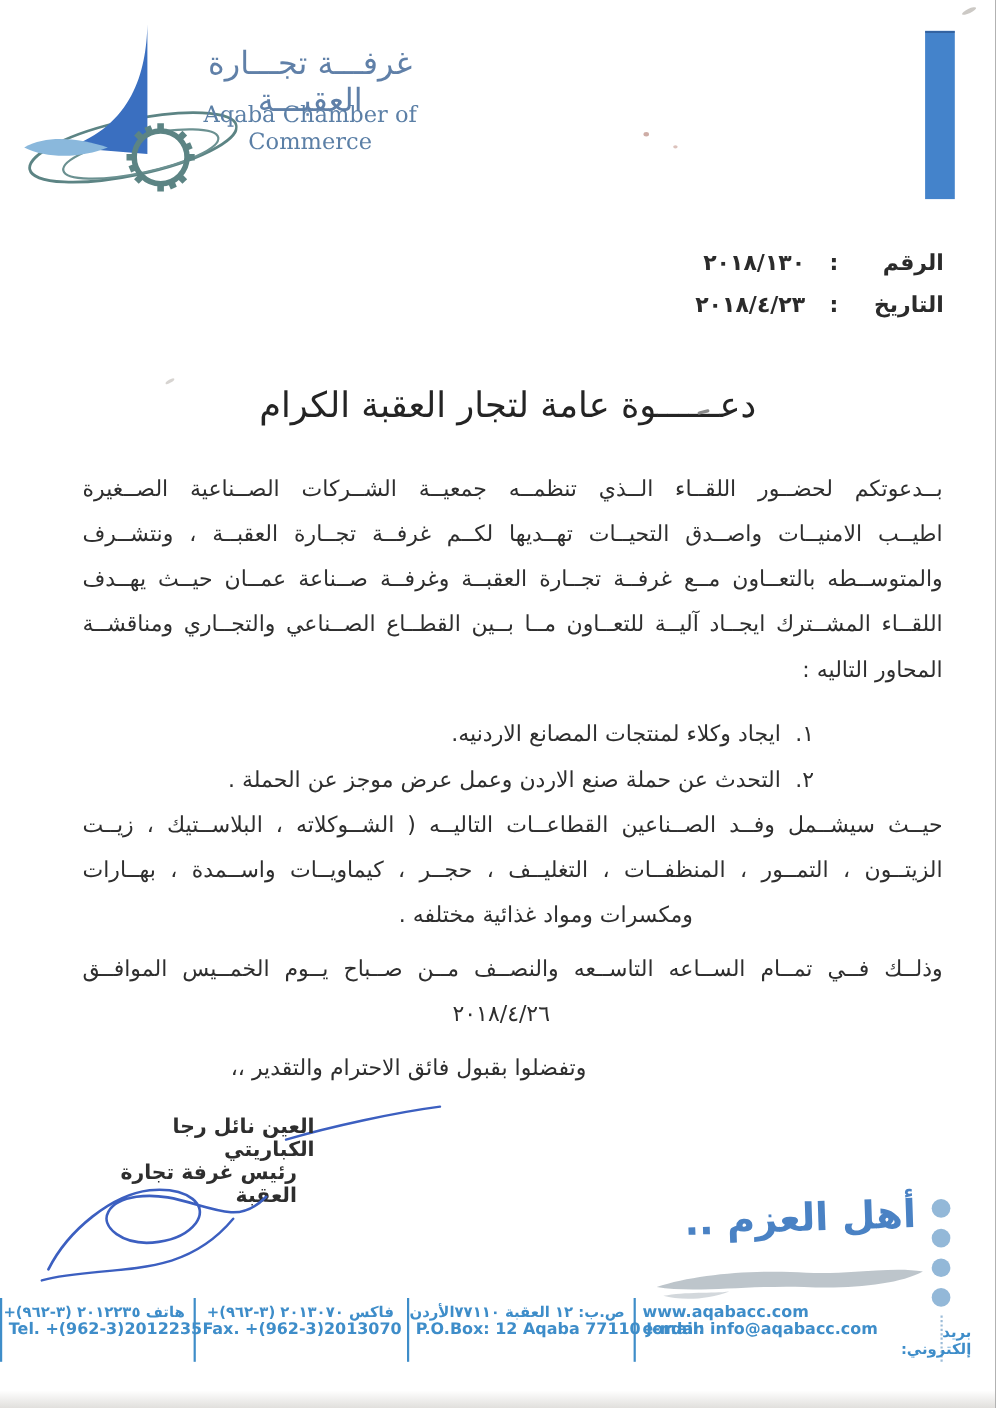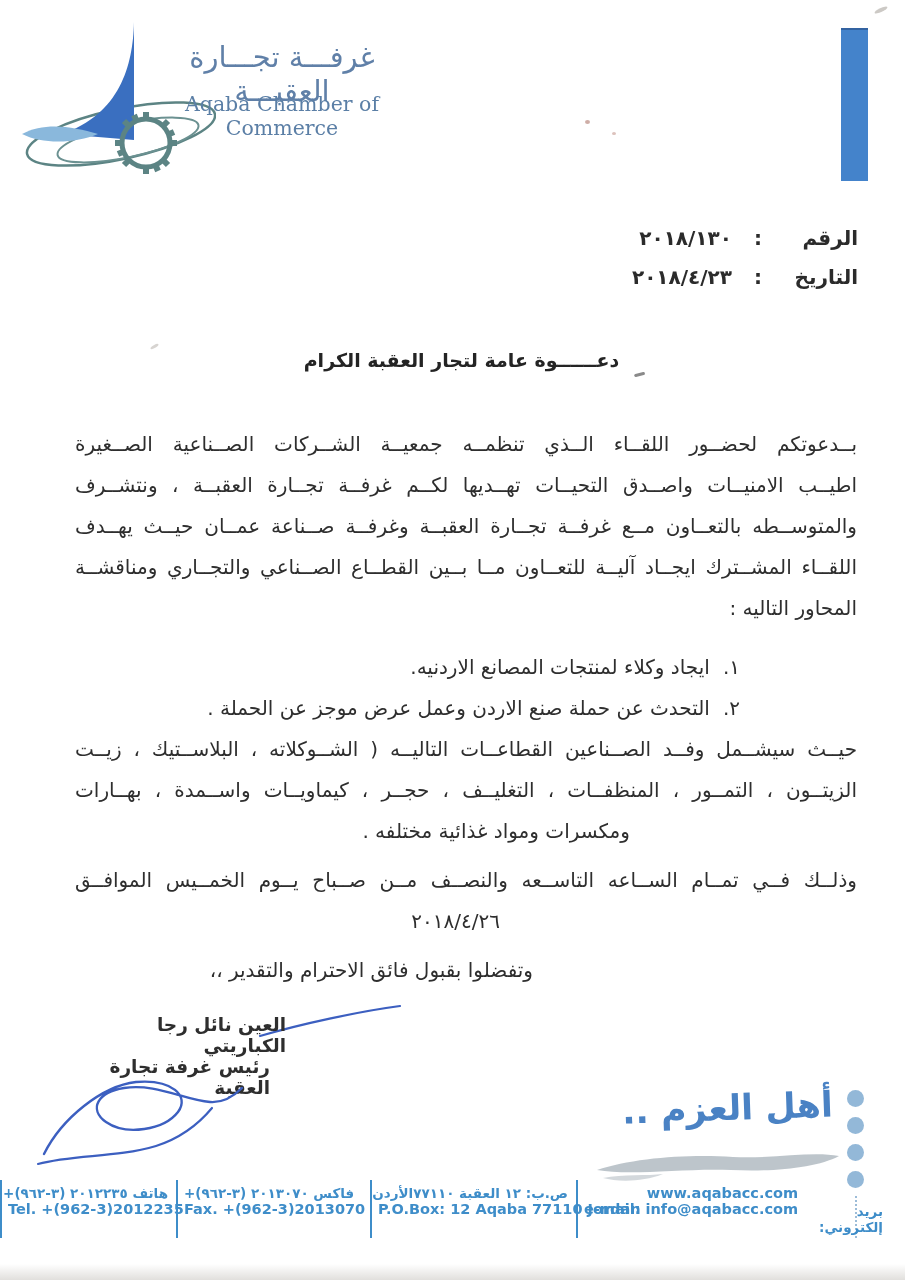--- a/index.html
+++ b/index.html
@@ -23,21 +23,21 @@
 
   
   .ref{position:absolute;right:47px;top:226px;direction:rtl;font-size:20px;font-weight:bold;color:#2b2b2b;}
   .ref-row{display:flex;align-items:baseline;margin-bottom:15px;}
   .ref-label{min-width:70px;}
   .ref-sep{margin:0 26px 0 0;padding-left:22px;}
   .ref-val{letter-spacing:.5px;}
 
   
   .title{position:absolute;left:0;top:349px;width:100%;text-align:center;direction:rtl;
-    font-size:19px;font-weight:bold;color:#242424;padding-left:18px;box-sizing:border-box;}
+    font-size:32px;font-weight:normal;color:#242424;padding-left:18px;box-sizing:border-box;}
   .title-artifact{position:absolute;left:634px;top:373px;width:11px;height:2.5px;
     background:#8a8a8a;transform:rotate(-14deg);border-radius:2px;}
 
   
   .body{position:absolute;top:424px;right:48px;width:782px;direction:rtl;
     font-size:20px;line-height:41px;color:#2e2e2e;}
   .line{min-height:41px;}
   .just{text-align:justify;text-align-last:justify;}
   .start{text-align:right;}
   .list-row{display:flex;gap:13px;margin-right:117px;}
@@ -62,23 +62,23 @@
     font-size:35px;font-weight:bold;color:#4a82c4;transform:rotate(-2deg);letter-spacing:-1px;}
   .dots-col{position:absolute;right:40px;top:1090px;width:18px;}
   .dot{width:17px;height:17px;border-radius:50%;background:#93b8d8;margin-bottom:10px;}
   .dots-tail{position:absolute;right:48px;top:1196px;height:42px;border-left:2px dotted #9cbcd8;}
 
   
   .footer{position:absolute;left:0;top:1180px;width:100%;height:58px;display:flex;
     color:#3e8dc9;box-sizing:border-box;}
   .f-col{box-sizing:border-box;border-left:2px solid #3e8dc9;padding:5px 8px 0 6px;}
   .f-c1{width:176px;} .f-c2{width:194px;} .f-c3{width:206px;} .f-c4{flex:1;display:flex;}
-  .f-ar{display:block;font-size:13.5px;font-weight:bold;direction:rtl;text-align:left;white-space:nowrap;}
+  .f-ar{display:block;font-size:13.5px;font-weight:bold;direction:rtl;text-align:center;white-space:nowrap;}
   .f-en{display:block;font-size:14.5px;font-weight:bold;white-space:nowrap;}
-  .f-web{flex:0 0 auto;text-align:right;}
+  .f-web{flex:0 0 auto;}
   .f-email-label{margin-left:auto;margin-right:14px;align-self:flex-end;
     font-size:13.5px;font-weight:bold;direction:rtl;padding-bottom:3px;}
 </style>
 </head>
 <body>
 
 <div class="page">
 
   <div class="scan-edge"></div>
   <div class="speck" style="left:585px;top:120px;width:5px;height:4px;background:#b98a80;opacity:.7"></div>

